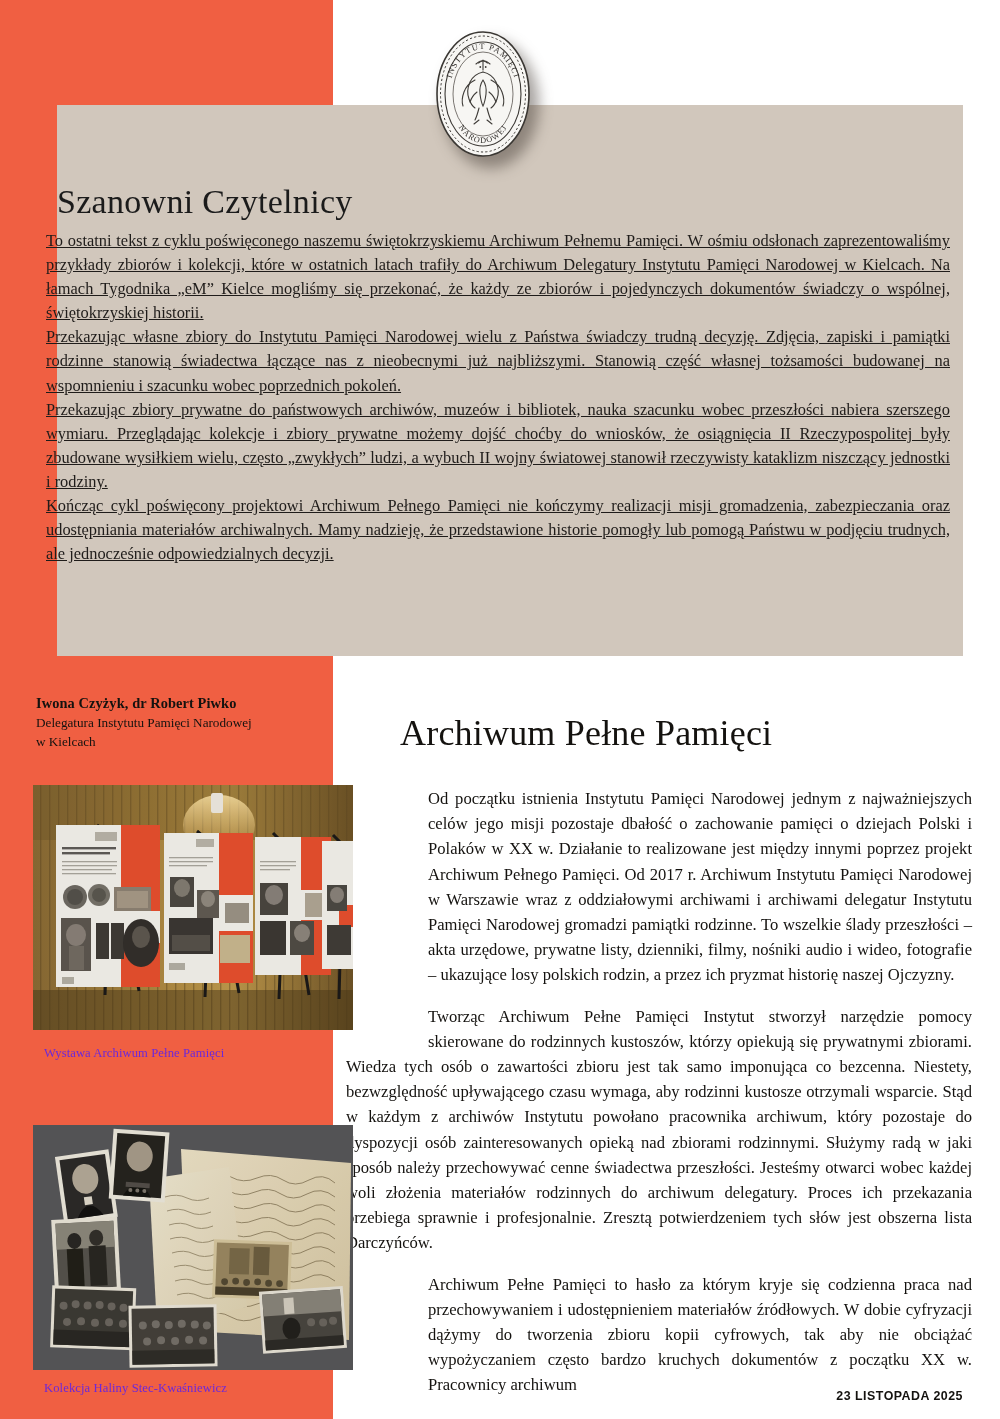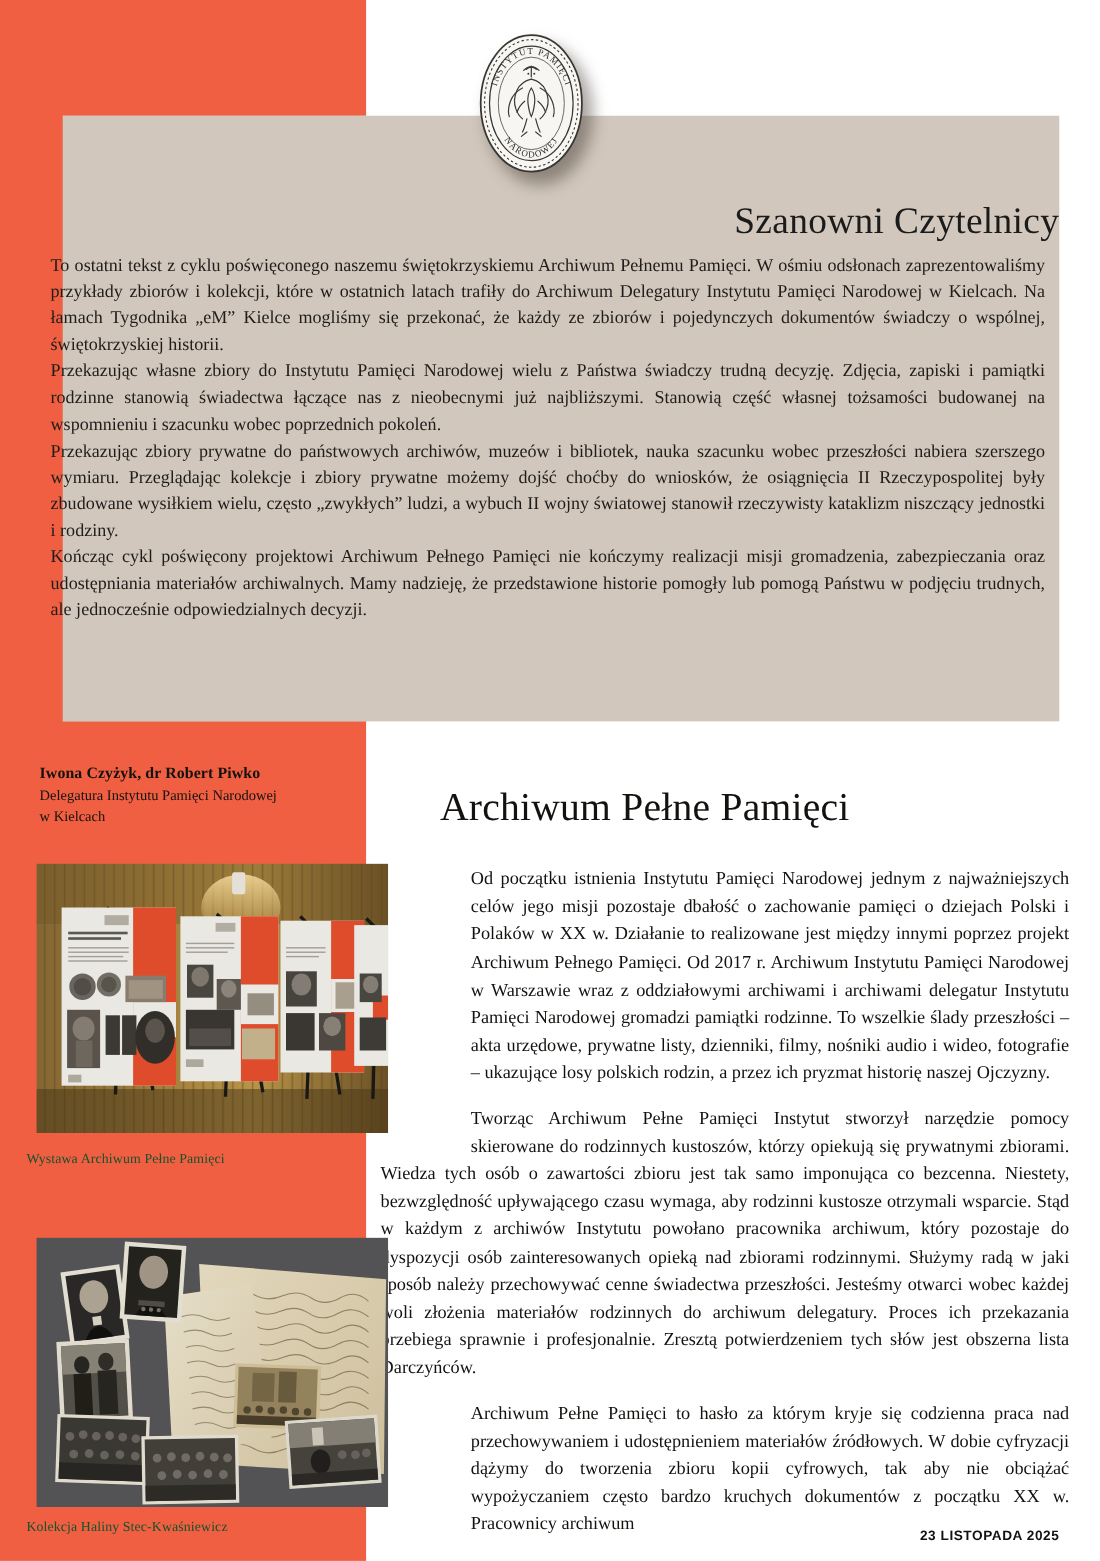--- a/index.html
+++ b/index.html
@@ -60,40 +60,41 @@
     position: absolute;
     left: 0; top: 0;
     width: 96px; height: 128px;
   }
 
   
   .intro-title {
     position: absolute;
     left: 57px; top: 182px;
     width: 906px;
-    text-align: right;
+    text-align: left;
     font-size: 34px;
     line-height: 40px;
     color: #1b1b1b;
     letter-spacing: 0.3px;
     font-weight: 400;
   }
   .intro-body {
     position: absolute;
     left: 46px; top: 229px;
     width: 904px;
     font-size: 16.4px;
     line-height: 24.1px;
     color: #1f1c1a;
     text-align: justify;
     text-justify: inter-word;
     hyphens: manual;
   }
   .intro-body p {
     margin: 0;
+    text-decoration: underline;
   }
 
   
   .byline {
     position: absolute;
     left: 36px; top: 694px;
     width: 280px;
     color: #14120f;
     z-index: 4;
   }
@@ -131,23 +132,23 @@
   #photo-exhibition {
     left: 33px; top: 785px;
     width: 320px; height: 245px;
   }
   #photo-collection {
     left: 33px; top: 1125px;
     width: 320px; height: 245px;
   }
   .caption {
     position: absolute;
-    left: 24px;
+    left: 44px;
     font-size: 12.6px;
-    color: #14532d;
+    color: #6d28d9;
     letter-spacing: 0.1px;
     z-index: 6;
   }
   #caption-exhibition { top: 1046px; }
   #caption-collection { top: 1381px; }
 
   
   .article-body {
     position: absolute;
     left: 330px; top: 770px;

